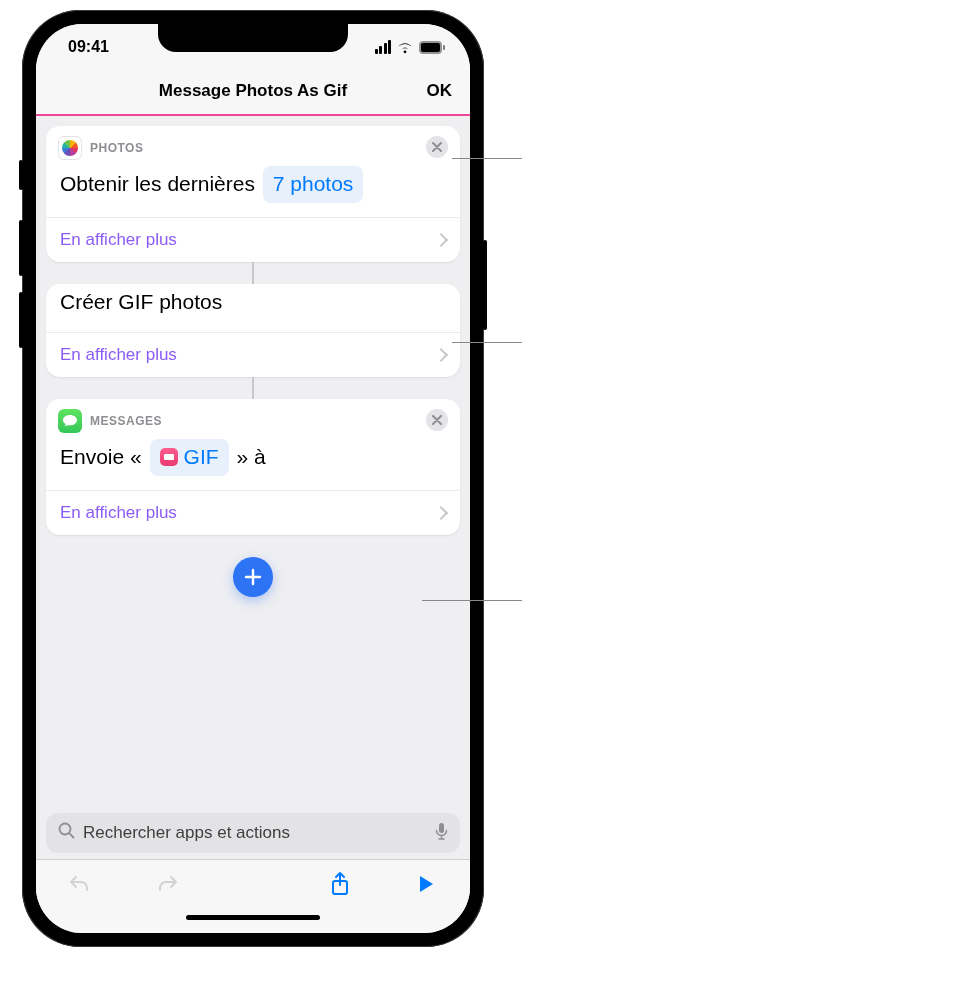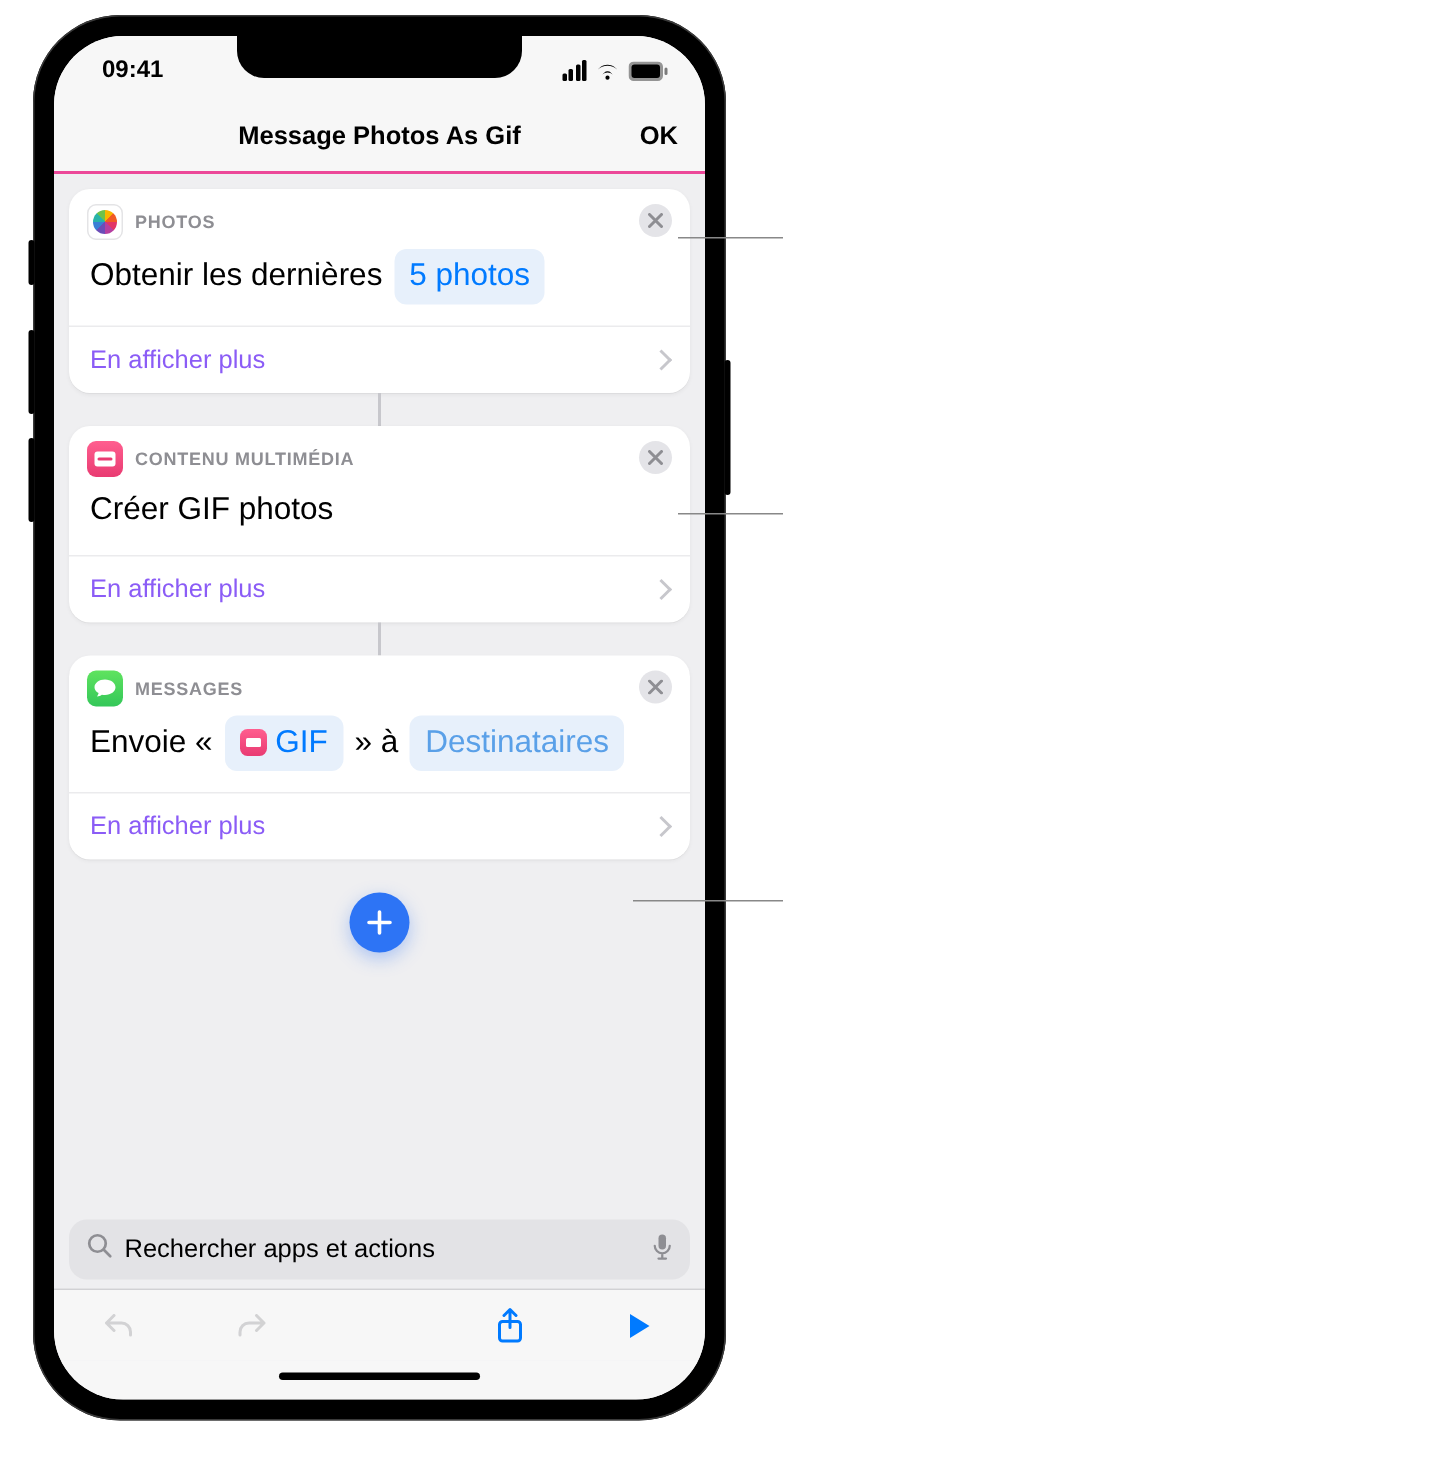--- a/index.html
+++ b/index.html
@@ -241,21 +241,21 @@
     padding: 8px 10px 6px 10px;
   }
   .search-field {
     background: #e3e3e6;
     border-radius: 12px;
     height: 40px;
     display:flex;
     align-items:center;
     padding: 0 12px;
     gap: 8px;
-    color:#000000;
+    color:#404040;
     font-size: 17px;
   }
   .search-field .grow { flex:1; }
 
   
   .toolbar {
     height: 48px;
     background: #f7f7f7;
     border-top: 1px solid #d1d1d4;
     display:flex;
@@ -335,42 +335,31 @@
             </span>
           <span class="app-label">PHOTOS</span>
           <span class="card-close">
             <svg width="10" height="10" viewBox="0 0 10 10">
                 <path d="M1 1l8 8M9 1l-8 8" stroke="#8e8e93" stroke-width="2" stroke-linecap="round"></path>
               </svg>
           </span>
         </div>
         <div class="card-body">
           <span class="txt">Obtenir les dernières </span>
-          <span class="token">5 photos</span>
+          <span class="token">7 photos</span>
         </div>
         <div class="card-foot">
           <span>En afficher plus</span>
           <span class="chev"></span>
         </div>
       </div>
 
       <div class="connector"></div>
 
       <div class="action-card">
-        <div class="card-head">
-          <span class="app-chip media">
-              <span class="media-glyph"></span>
-            </span>
-          <span class="app-label">CONTENU MULTIMÉDIA</span>
-          <span class="card-close">
-            <svg width="10" height="10" viewBox="0 0 10 10">
-                <path d="M1 1l8 8M9 1l-8 8" stroke="#8e8e93" stroke-width="2" stroke-linecap="round"></path>
-              </svg>
-          </span>
-        </div>
         <div class="card-body">
           <span class="txt">Créer GIF photos </span>
         </div>
         <div class="card-foot">
           <span>En afficher plus</span>
           <span class="chev"></span>
         </div>
       </div>
 
       <div class="connector"></div>
@@ -391,21 +380,20 @@
               </svg>
           </span>
         </div>
         <div class="card-body">
           <span class="txt">Envoie « </span>
           <span class="token">
             <span class="mini-icon mini-media"></span>
             <span>GIF</span>
           </span>
           <span class="txt"> » à </span>
-          <span class="token faded">Destinataires</span>
         </div>
         <div class="card-foot">
           <span>En afficher plus</span>
           <span class="chev"></span>
         </div>
       </div>
 
       <div class="add-btn">
         <svg width="18" height="18" viewBox="0 0 18 18">
             <path d="M9 2v14M2 9h14" stroke="#fff" stroke-width="2.4" stroke-linecap="round"></path>

